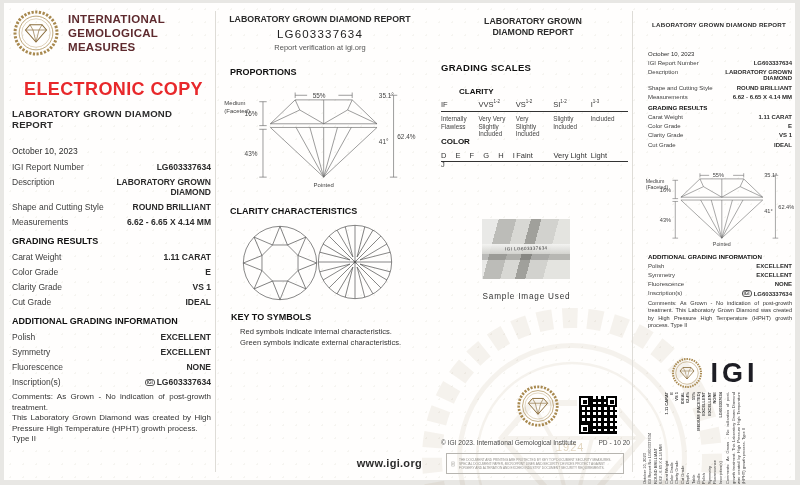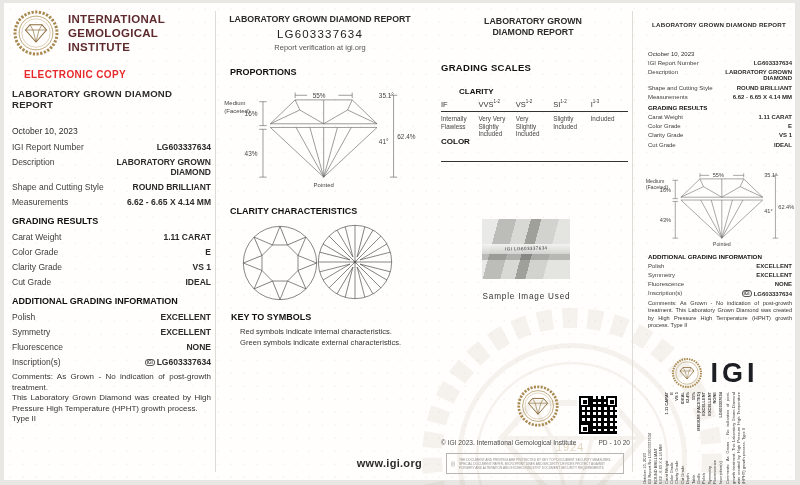--- a/index.html
+++ b/index.html
@@ -16,21 +16,21 @@
   .lbl{color:#3d3d3d;}
   .val{font-weight:bold;text-align:right;white-space:pre-line;}
   .sec-title{font-weight:bold;color:#111;}
 
   
   .panel-left{position:absolute;left:6px;top:6px;width:201px;}
   .logo-row{position:relative;height:52px;}
   .logo-row svg{position:absolute;left:2px;top:0;}
   .brand-text{position:absolute;left:58px;top:3px;font-size:11.5px;font-weight:bold;
               color:#5e2a2e;line-height:14px;letter-spacing:.3px;}
-  .ecopy{margin:8px 0 0 14px;font-size:10px;font-weight:bold;color:#e8282b;letter-spacing:.4px;}
+  .ecopy{margin:18px 0 0 14px;font-size:18px;font-weight:bold;color:#e8282b;letter-spacing:.4px;}
   .doc-title{margin:8px 0 0 2px;font-size:9.6px;font-weight:bold;letter-spacing:.2px;}
   .lp-date{margin:16px 0 0 2px;font-size:8.5px;}
   .lp-rows{margin:6px 0 0 2px;font-size:8.5px;}
   .lp-rows .row{margin:5px 0;}
   .lp-sec{margin:9px 0 4px 2px;font-size:9px;}
   .comments{margin:5px 0 0 2px;font-size:8px;line-height:1.32;text-align:justify;color:#333;}
   .mini-seal{display:inline-block;border:1px solid #555;border-radius:3px;font-size:4.5px;
              padding:0 1px;vertical-align:1px;margin-right:2px;font-weight:bold;color:#444;}
 
   
@@ -136,21 +136,21 @@
         <svg width="48" height="48" viewBox="0 0 64 64">
           <circle cx="32" cy="32" r="28" fill="none" stroke="#a8894f" stroke-width="4" stroke-dasharray="3 2"></circle>
           <circle cx="32" cy="32" r="22.5" fill="none" stroke="#a8894f" stroke-width="1"></circle>
           <circle cx="32" cy="32" r="19" fill="none" stroke="#a8894f" stroke-width=".5"></circle>
           <polygon points="18,28 24,21 40,21 46,28 32,44" fill="none" stroke="#8a6d3b" stroke-width="1.4"></polygon>
           <path d="M18 28 H46 M24 21 L28 28 M40 21 L36 28 M28 28 L32 44 M36 28 L32 44" fill="none" stroke="#8a6d3b" stroke-width=".9"></path>
         </svg>
         <div class="brand-text">
           <div>INTERNATIONAL</div>
           <div>GEMOLOGICAL</div>
-          <div>INSTITUTE</div>
+          <div>MEASURES</div>
         </div>
       </div>
       <div class="ecopy">ELECTRONIC COPY</div>
       <div class="doc-title">LABORATORY GROWN DIAMOND REPORT</div>
       <div class="lp-date">October 10, 2023</div>
 
       <div class="lp-rows">
         <div class="row">
           <span class="lbl">IGI Report Number</span>
           <span class="val">LG603337634</span>
@@ -309,20 +309,26 @@
       <div class="sc-line1"></div>
       <div class="desc-row">
         <span class="gcol">Internally Flawless</span>
         <span class="gcol">Very Very Slightly Included</span>
         <span class="gcol">Very Slightly Included</span>
         <span class="gcol">Slightly Included</span>
         <span class="gcol">Included</span>
       </div>
 
       <div class="sc-color sec-title">COLOR</div>
+      <div class="color-row">
+        <span class="letters">D E F G H I J</span>
+        <span class="cw">Faint</span>
+        <span class="cw">Very Light</span>
+        <span class="cw">Light</span>
+      </div>
       <div class="sc-line2"></div>
 
       <div class="photo">
         <div class="band">
           <span>IGI LG603337634</span>
         </div>
         <div class="shade"></div>
       </div>
       <div class="sample-cap">Sample Image Used</div>
 

